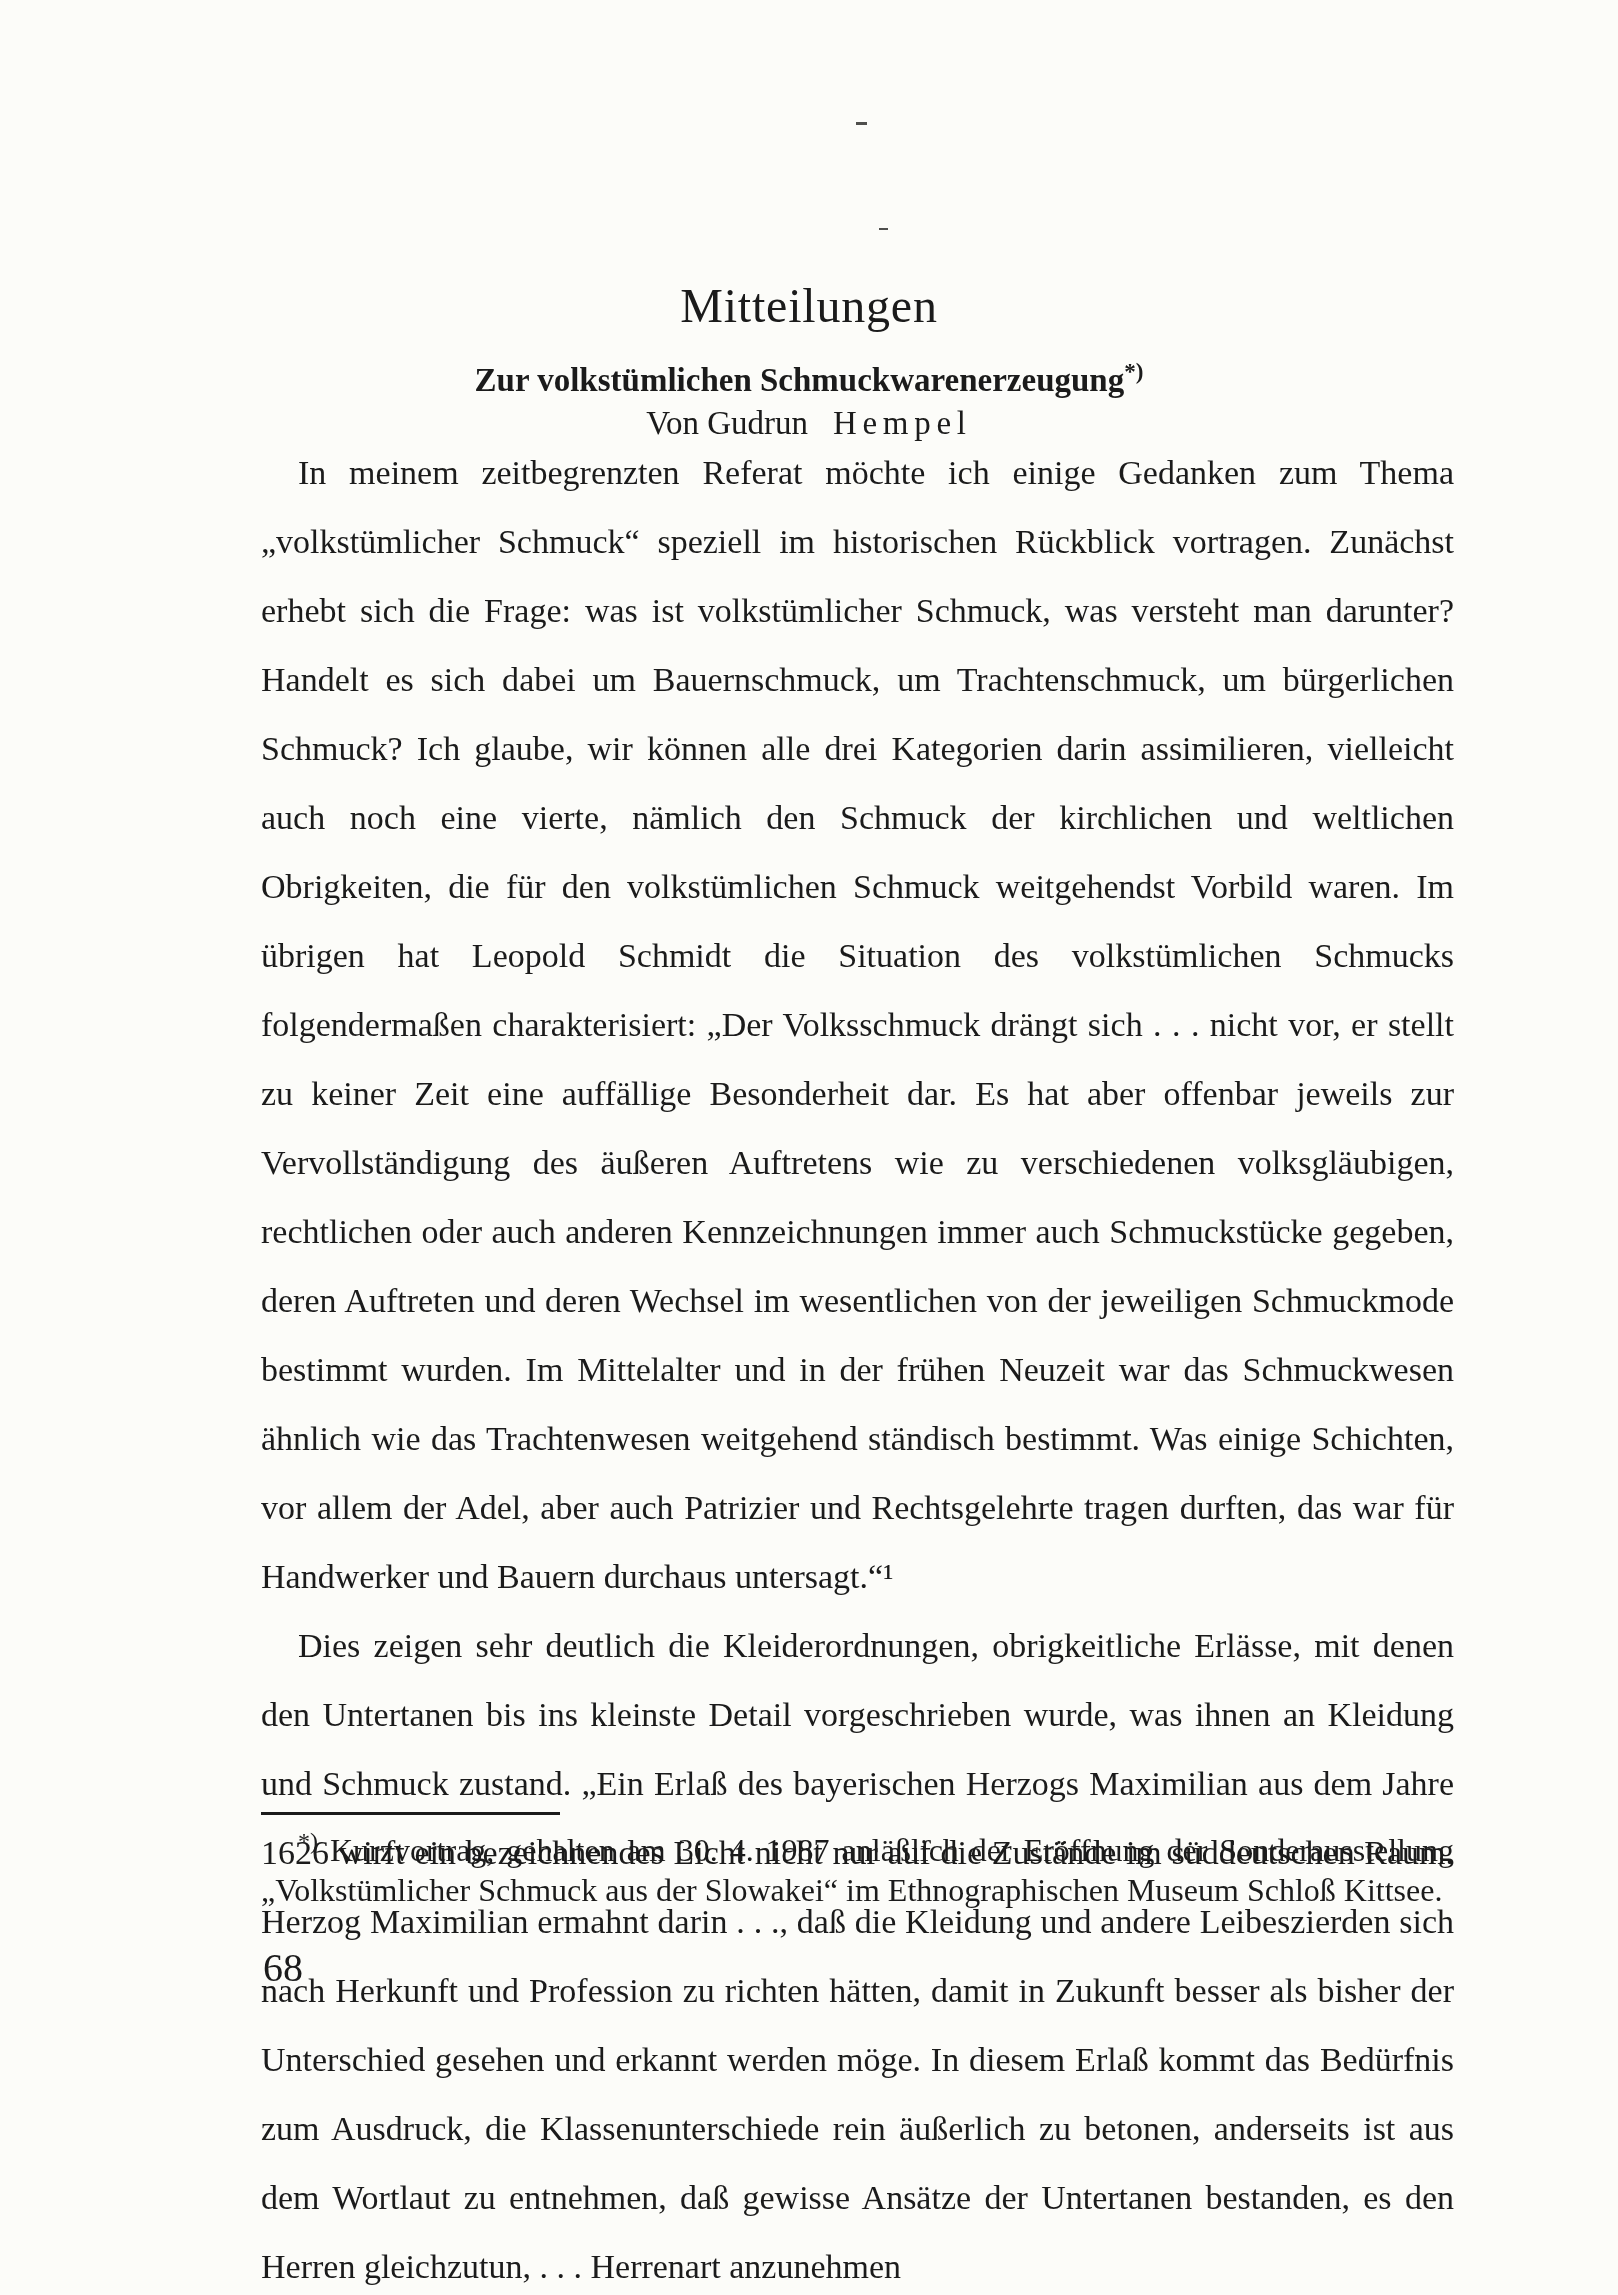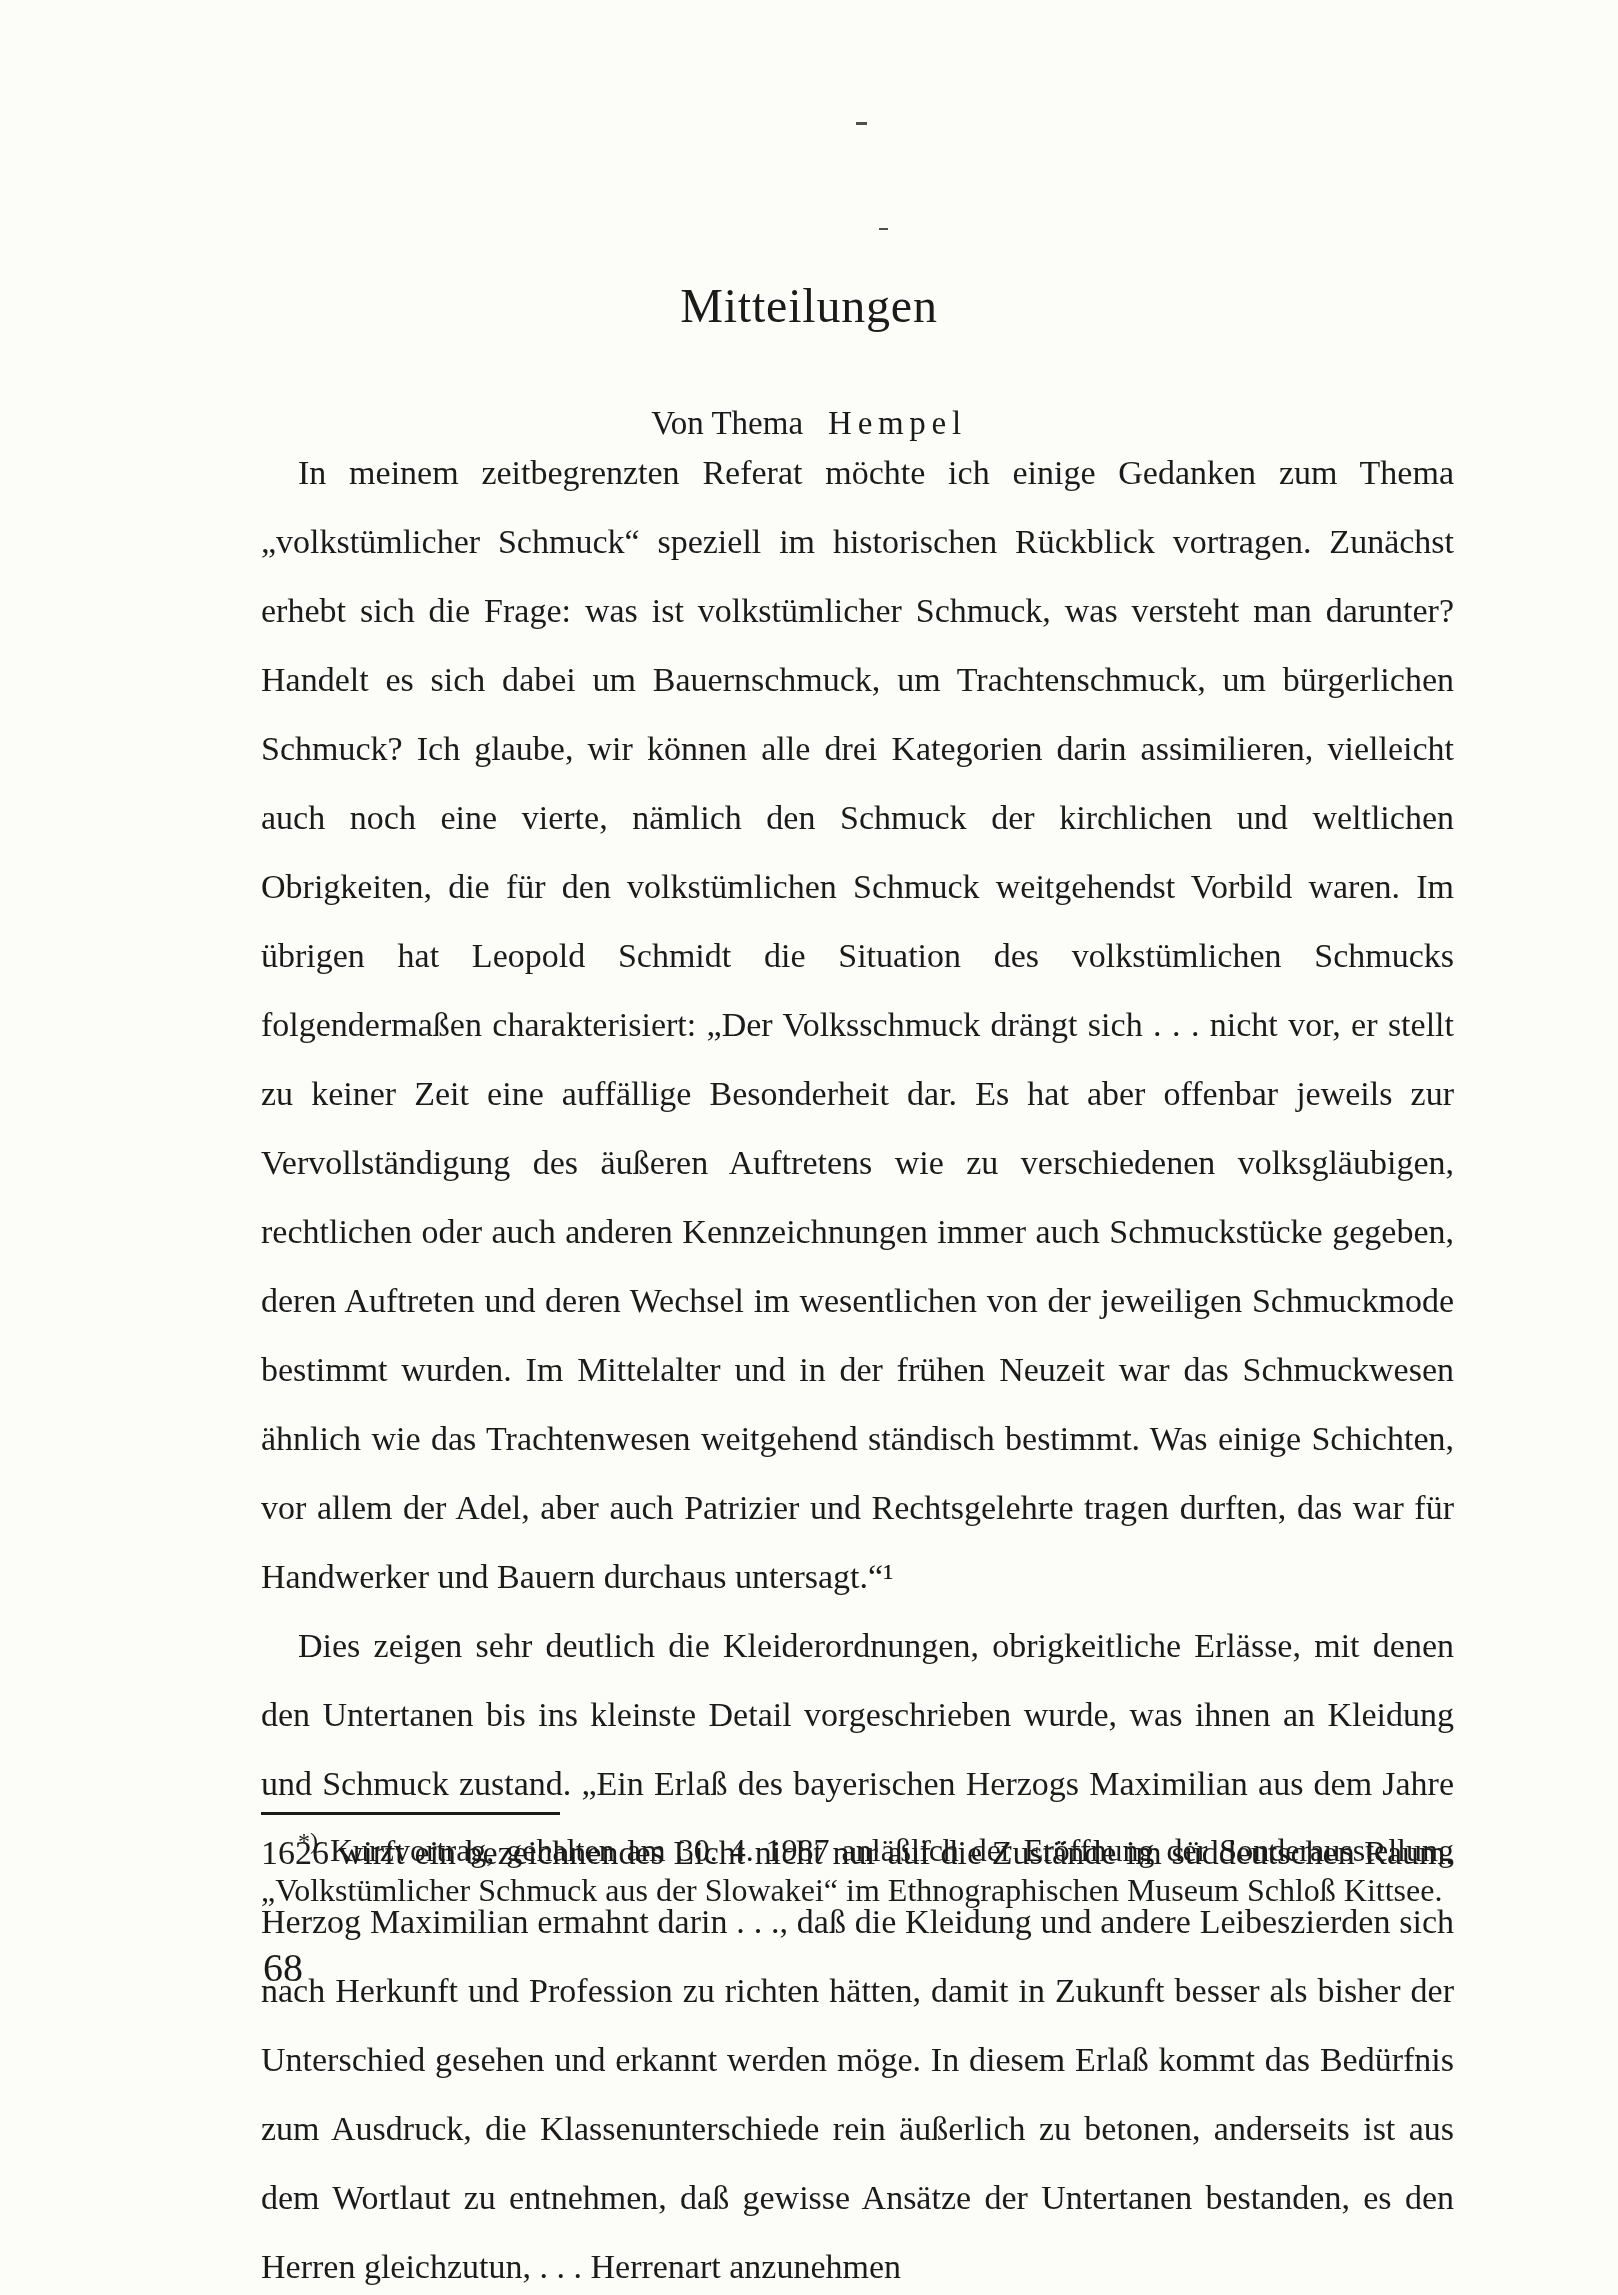--- a/index.html
+++ b/index.html
@@ -109,22 +109,23 @@
 </head>
 <body>
 
 <div class="page">
 
   <div class="scan-mark mark-a"></div>
   <div class="scan-mark mark-b"></div>
 
   <h1 class="title">Mitteilungen</h1>
 
+  <h2 class="article-heading"><span>Zur volkstümlichen Schmuckwarenerzeugung</span><sup>*)</sup></h2>
 
-  <div class="byline"><span>Von Thema</span><span class="spaced">Hempel</span></div>
+  <div class="byline"><span>Von Gudrun</span><span class="spaced">Hempel</span></div>
 
   <div class="content">
     <p>In meinem zeitbegrenzten Referat möchte ich einige Gedanken zum Thema „volkstümlicher Schmuck“ speziell im historischen Rückblick vortragen. Zunächst erhebt sich die Frage: was ist volkstümlicher Schmuck, was versteht man darunter? Handelt es sich dabei um Bauernschmuck, um Trachtenschmuck, um bürgerlichen Schmuck? Ich glaube, wir können alle drei Kategorien darin assimilieren, vielleicht auch noch eine vierte, nämlich den Schmuck der kirchlichen und weltlichen Obrigkeiten, die für den volkstümlichen Schmuck weitgehendst Vorbild waren. Im übrigen hat Leopold Schmidt die Situation des volkstümlichen Schmucks folgendermaßen charakterisiert: „Der Volksschmuck drängt sich . . . nicht vor, er stellt zu keiner Zeit eine auffällige Besonderheit dar. Es hat aber offenbar jeweils zur Vervollständigung des äußeren Auftretens wie zu verschiedenen volksgläubigen, rechtlichen oder auch anderen Kennzeichnungen immer auch Schmuckstücke gegeben, deren Auftreten und deren Wechsel im wesentlichen von der jeweiligen Schmuckmode bestimmt wurden. Im Mittelalter und in der frühen Neuzeit war das Schmuckwesen ähnlich wie das Trachtenwesen weitgehend ständisch bestimmt. Was einige Schichten, vor allem der Adel, aber auch Patrizier und Rechtsgelehrte tragen durften, das war für Handwerker und Bauern durchaus untersagt.“¹</p>
     <p>Dies zeigen sehr deutlich die Kleiderordnungen, obrigkeitliche Erlässe, mit denen den Untertanen bis ins kleinste Detail vorgeschrieben wurde, was ihnen an Kleidung und Schmuck zustand. „Ein Erlaß des bayerischen Herzogs Maximilian aus dem Jahre 1626 wirft ein bezeichnendes Licht nicht nur auf die Zustände im süddeutschen Raum. Herzog Maximilian ermahnt darin . . ., daß die Kleidung und andere Leibeszierden sich nach Herkunft und Profession zu richten hätten, damit in Zukunft besser als bisher der Unterschied gesehen und erkannt werden möge. In diesem Erlaß kommt das Bedürfnis zum Ausdruck, die Klassenunterschiede rein äußerlich zu betonen, anderseits ist aus dem Wortlaut zu entnehmen, daß gewisse Ansätze der Untertanen bestanden, es den Herren gleichzutun, . . . Herrenart anzunehmen</p>
   </div>
 
   <div class="footnote">
     <div class="footnote-rule"></div>
     <p><sup>*)</sup><span> Kurzvortrag, gehalten am 30. 4. 1987 anläßlich der Eröffnung der Sonderausstellung „Volkstümlicher Schmuck aus der Slowakei“ im Ethnographischen Museum Schloß Kittsee.</span></p>
   </div>

